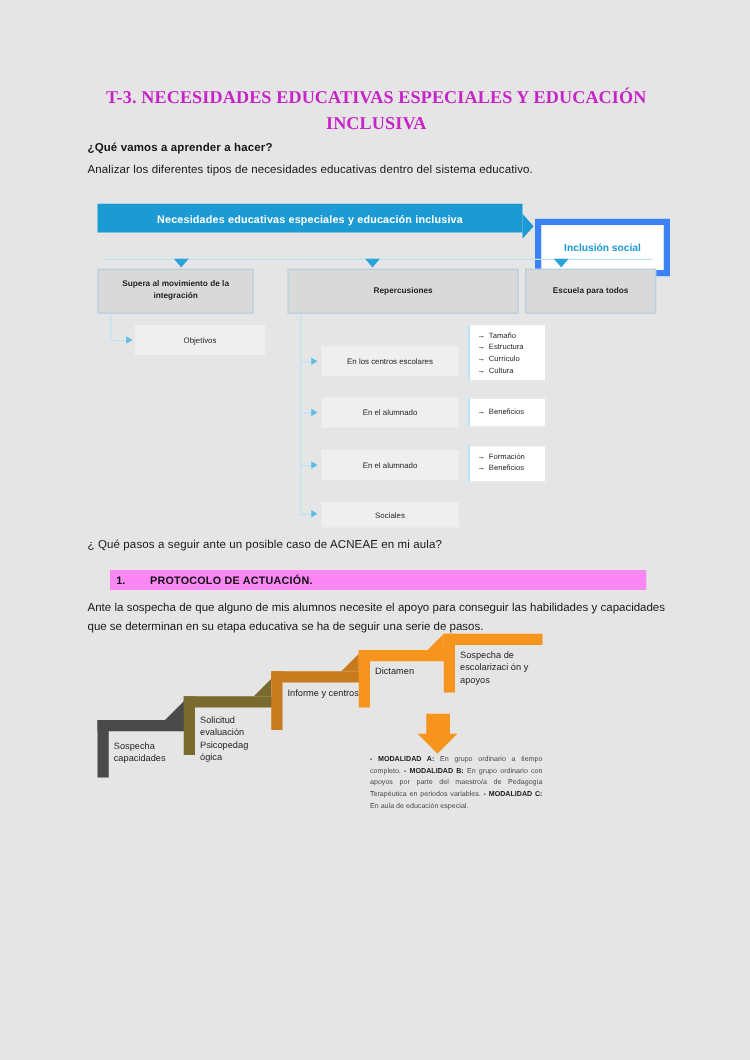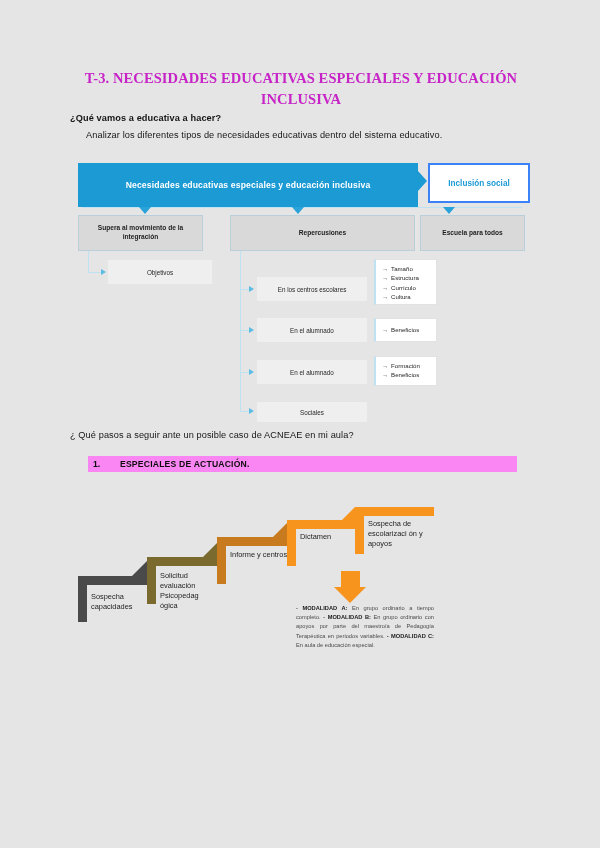--- a/index.html
+++ b/index.html
@@ -47,38 +47,37 @@
     color: #161616;
     letter-spacing: 0.1px;
   }
   .a-lead {
     position: absolute;
     left: 70px;
     top: 130px;
     font-size: 9.2px;
     color: #161616;
     letter-spacing: 0.1px;
-    margin-left: 16px;
   }
 
   
   #diagram1 {
     position: absolute;
     left: 70px;
     top: 158px;
     width: 462px;
     height: 265px;
   }
 
   .d1-banner {
     position: absolute;
     left: 8px;
     top: 5px;
     width: 340px;
-    height: 44px;
+    height: 23px;
     background: #1B9AD4;
     display: flex;
     align-items: center;
     justify-content: center;
   }
   .d1-banner span {
     color: #ffffff;
     font-size: 8.6px;
     font-weight: bold;
     letter-spacing: 0.15px;
@@ -88,25 +87,25 @@
     left: 348px;
     top: 13px;
     width: 0; height: 0;
     border-top: 10px solid transparent;
     border-bottom: 10px solid transparent;
     border-left: 9px solid #1B9AD4;
   }
   .d1-incl {
     position: absolute;
     left: 358px;
-    top: 5px;
+    top: 17px;
     width: 98px;
     height: 36px;
     background: #ffffff;
-    border: 2px solid #3b82f6;
+    border: 5px solid #3b82f6;
     display: flex;
     align-items: center;
     justify-content: center;
   }
   .d1-incl span {
     color: #1B9AD4;
     font-size: 8.2px;
     font-weight: bold;
   }
 
@@ -312,21 +311,21 @@
     border-top: 16px solid #F7941E;
   }
 </style>
 </head>
 <body>
 
 <div class="page">
 
   <div class="doc-title">T-3. NECESIDADES EDUCATIVAS ESPECIALES Y EDUCACIÓN INCLUSIVA</div>
 
-  <div class="q-lead">¿Qué vamos a educativa a hacer?</div>
+  <div class="q-lead">¿Qué vamos a aprender a hacer?</div>
   <div class="a-lead">Analizar los diferentes tipos de necesidades educativas dentro del sistema educativo.</div>
 
   <div id="diagram1">
 
     <div class="d1-banner">
       <span>Necesidades educativas especiales y educación inclusiva</span>
     </div>
     <div class="d1-banner-tip"></div>
     <div class="d1-incl">
       <span>Inclusión social</span>
@@ -391,23 +390,24 @@
 
     <div class="d1-head" style="left:350px; top:57px; width:105px; height:36px;">
       <span>Escuela para todos</span>
     </div>
   </div>
 
   <div class="q2">¿ Qué pasos a seguir ante un posible caso de ACNEAE en mi aula?</div>
 
   <div class="pink-bar">
     <span class="num">1.</span>
-    <span class="txt">ESPECIALES DE ACTUACIÓN.</span>
+    <span class="txt">PROTOCOLO DE ACTUACIÓN.</span>
   </div>
 
+  <div class="body-p">Ante la sospecha de que alguno de mis alumnos necesite el apoyo para conseguir las habilidades y capacidades que se determinan en su etapa educativa se ha de seguir una serie de pasos.</div>
 
   <div id="diagram2">
 
     <div class="step" style="left:0px; top:56px;">
       <div class="bar" style="width:70px; background:#4A4A4A;"></div>
       <div class="leg" style="height:46px; background:#4A4A4A;"></div>
       <div class="nib" style="left:54px; top:-16px; border-left:16px solid transparent; border-bottom:16px solid #4A4A4A;"></div>
       <div class="lbl" style="left:13px; top:16px; width:56px;">Sospecha capacidades</div>
     </div>
 

